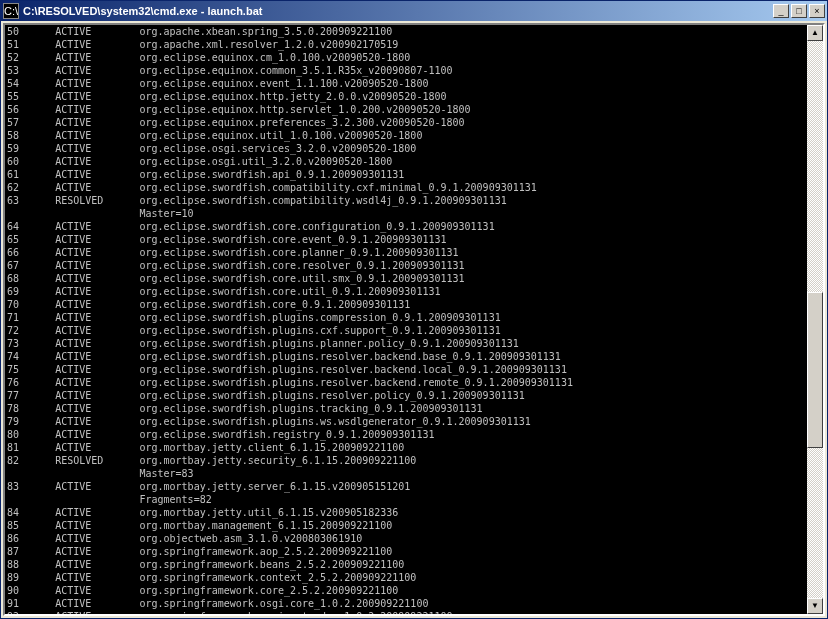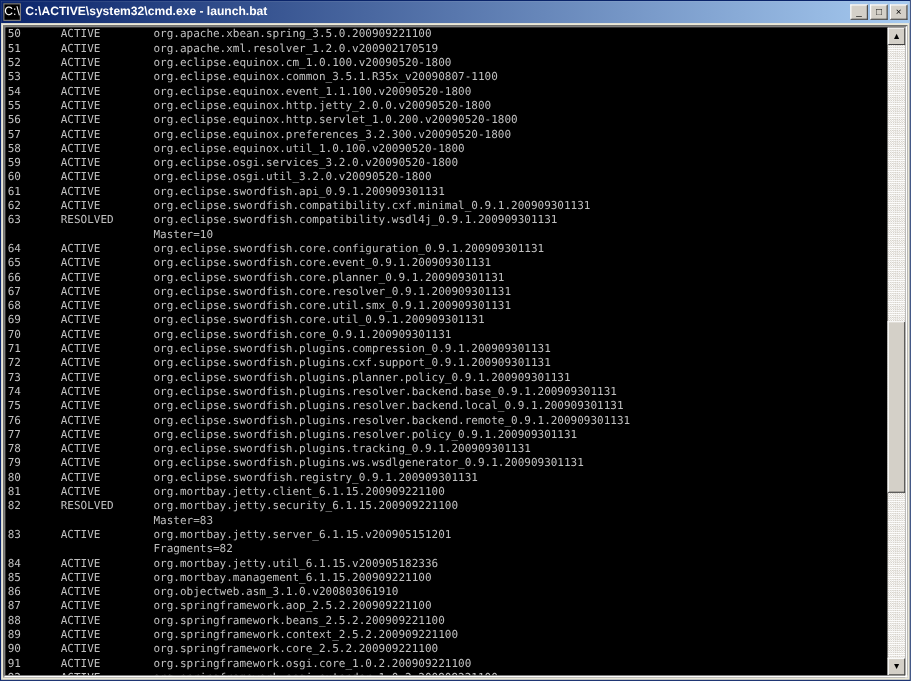--- a/index.html
+++ b/index.html
@@ -128,21 +128,21 @@
     border-right-color: #404040;
     border-bottom-color: #404040;
   }
 </style>
 </head>
 <body>
 
 <div class="window">
   <div class="titlebar">
     <span class="titlebar-icon">C:\</span>
-    <span class="titlebar-text">C:\ACTIVE\system32\cmd.exe - launch.bat</span>
+    <span class="titlebar-text">C:\RESOLVED\system32\cmd.exe - launch.bat</span>
     <div class="win-btns">
       <div class="win-btn">_</div>
       <div class="win-btn">□</div>
       <div class="win-btn">×</div>
     </div>
   </div>
 
   <div class="client">
     <div class="console" id="console"><div class="row">50      ACTIVE        org.apache.xbean.spring_3.5.0.200909221100</div><div class="row">51      ACTIVE        org.apache.xml.resolver_1.2.0.v200902170519</div><div class="row">52      ACTIVE        org.eclipse.equinox.cm_1.0.100.v20090520-1800</div><div class="row">53      ACTIVE        org.eclipse.equinox.common_3.5.1.R35x_v20090807-1100</div><div class="row">54      ACTIVE        org.eclipse.equinox.event_1.1.100.v20090520-1800</div><div class="row">55      ACTIVE        org.eclipse.equinox.http.jetty_2.0.0.v20090520-1800</div><div class="row">56      ACTIVE        org.eclipse.equinox.http.servlet_1.0.200.v20090520-1800</div><div class="row">57      ACTIVE        org.eclipse.equinox.preferences_3.2.300.v20090520-1800</div><div class="row">58      ACTIVE        org.eclipse.equinox.util_1.0.100.v20090520-1800</div><div class="row">59      ACTIVE        org.eclipse.osgi.services_3.2.0.v20090520-1800</div><div class="row">60      ACTIVE        org.eclipse.osgi.util_3.2.0.v20090520-1800</div><div class="row">61      ACTIVE        org.eclipse.swordfish.api_0.9.1.200909301131</div><div class="row">62      ACTIVE        org.eclipse.swordfish.compatibility.cxf.minimal_0.9.1.200909301131</div><div class="row">63      RESOLVED      org.eclipse.swordfish.compatibility.wsdl4j_0.9.1.200909301131</div><div class="row">                      Master=10</div><div class="row">64      ACTIVE        org.eclipse.swordfish.core.configuration_0.9.1.200909301131</div><div class="row">65      ACTIVE        org.eclipse.swordfish.core.event_0.9.1.200909301131</div><div class="row">66      ACTIVE        org.eclipse.swordfish.core.planner_0.9.1.200909301131</div><div class="row">67      ACTIVE        org.eclipse.swordfish.core.resolver_0.9.1.200909301131</div><div class="row">68      ACTIVE        org.eclipse.swordfish.core.util.smx_0.9.1.200909301131</div><div class="row">69      ACTIVE        org.eclipse.swordfish.core.util_0.9.1.200909301131</div><div class="row">70      ACTIVE        org.eclipse.swordfish.core_0.9.1.200909301131</div><div class="row">71      ACTIVE        org.eclipse.swordfish.plugins.compression_0.9.1.200909301131</div><div class="row">72      ACTIVE        org.eclipse.swordfish.plugins.cxf.support_0.9.1.200909301131</div><div class="row">73      ACTIVE        org.eclipse.swordfish.plugins.planner.policy_0.9.1.200909301131</div><div class="row">74      ACTIVE        org.eclipse.swordfish.plugins.resolver.backend.base_0.9.1.200909301131</div><div class="row">75      ACTIVE        org.eclipse.swordfish.plugins.resolver.backend.local_0.9.1.200909301131</div><div class="row">76      ACTIVE        org.eclipse.swordfish.plugins.resolver.backend.remote_0.9.1.200909301131</div><div class="row">77      ACTIVE        org.eclipse.swordfish.plugins.resolver.policy_0.9.1.200909301131</div><div class="row">78      ACTIVE        org.eclipse.swordfish.plugins.tracking_0.9.1.200909301131</div><div class="row">79      ACTIVE        org.eclipse.swordfish.plugins.ws.wsdlgenerator_0.9.1.200909301131</div><div class="row">80      ACTIVE        org.eclipse.swordfish.registry_0.9.1.200909301131</div><div class="row">81      ACTIVE        org.mortbay.jetty.client_6.1.15.200909221100</div><div class="row">82      RESOLVED      org.mortbay.jetty.security_6.1.15.200909221100</div><div class="row">                      Master=83</div><div class="row">83      ACTIVE        org.mortbay.jetty.server_6.1.15.v200905151201</div><div class="row">                      Fragments=82</div><div class="row">84      ACTIVE        org.mortbay.jetty.util_6.1.15.v200905182336</div><div class="row">85      ACTIVE        org.mortbay.management_6.1.15.200909221100</div><div class="row">86      ACTIVE        org.objectweb.asm_3.1.0.v200803061910</div><div class="row">87      ACTIVE        org.springframework.aop_2.5.2.200909221100</div><div class="row">88      ACTIVE        org.springframework.beans_2.5.2.200909221100</div><div class="row">89      ACTIVE        org.springframework.context_2.5.2.200909221100</div><div class="row">90      ACTIVE        org.springframework.core_2.5.2.200909221100</div><div class="row">91      ACTIVE        org.springframework.osgi.core_1.0.2.200909221100</div><div class="row">92      ACTIVE        org.springframework.osgi.extender_1.0.2.200909221100</div><div class="row"></div></div>
     <div class="scrollbar">

